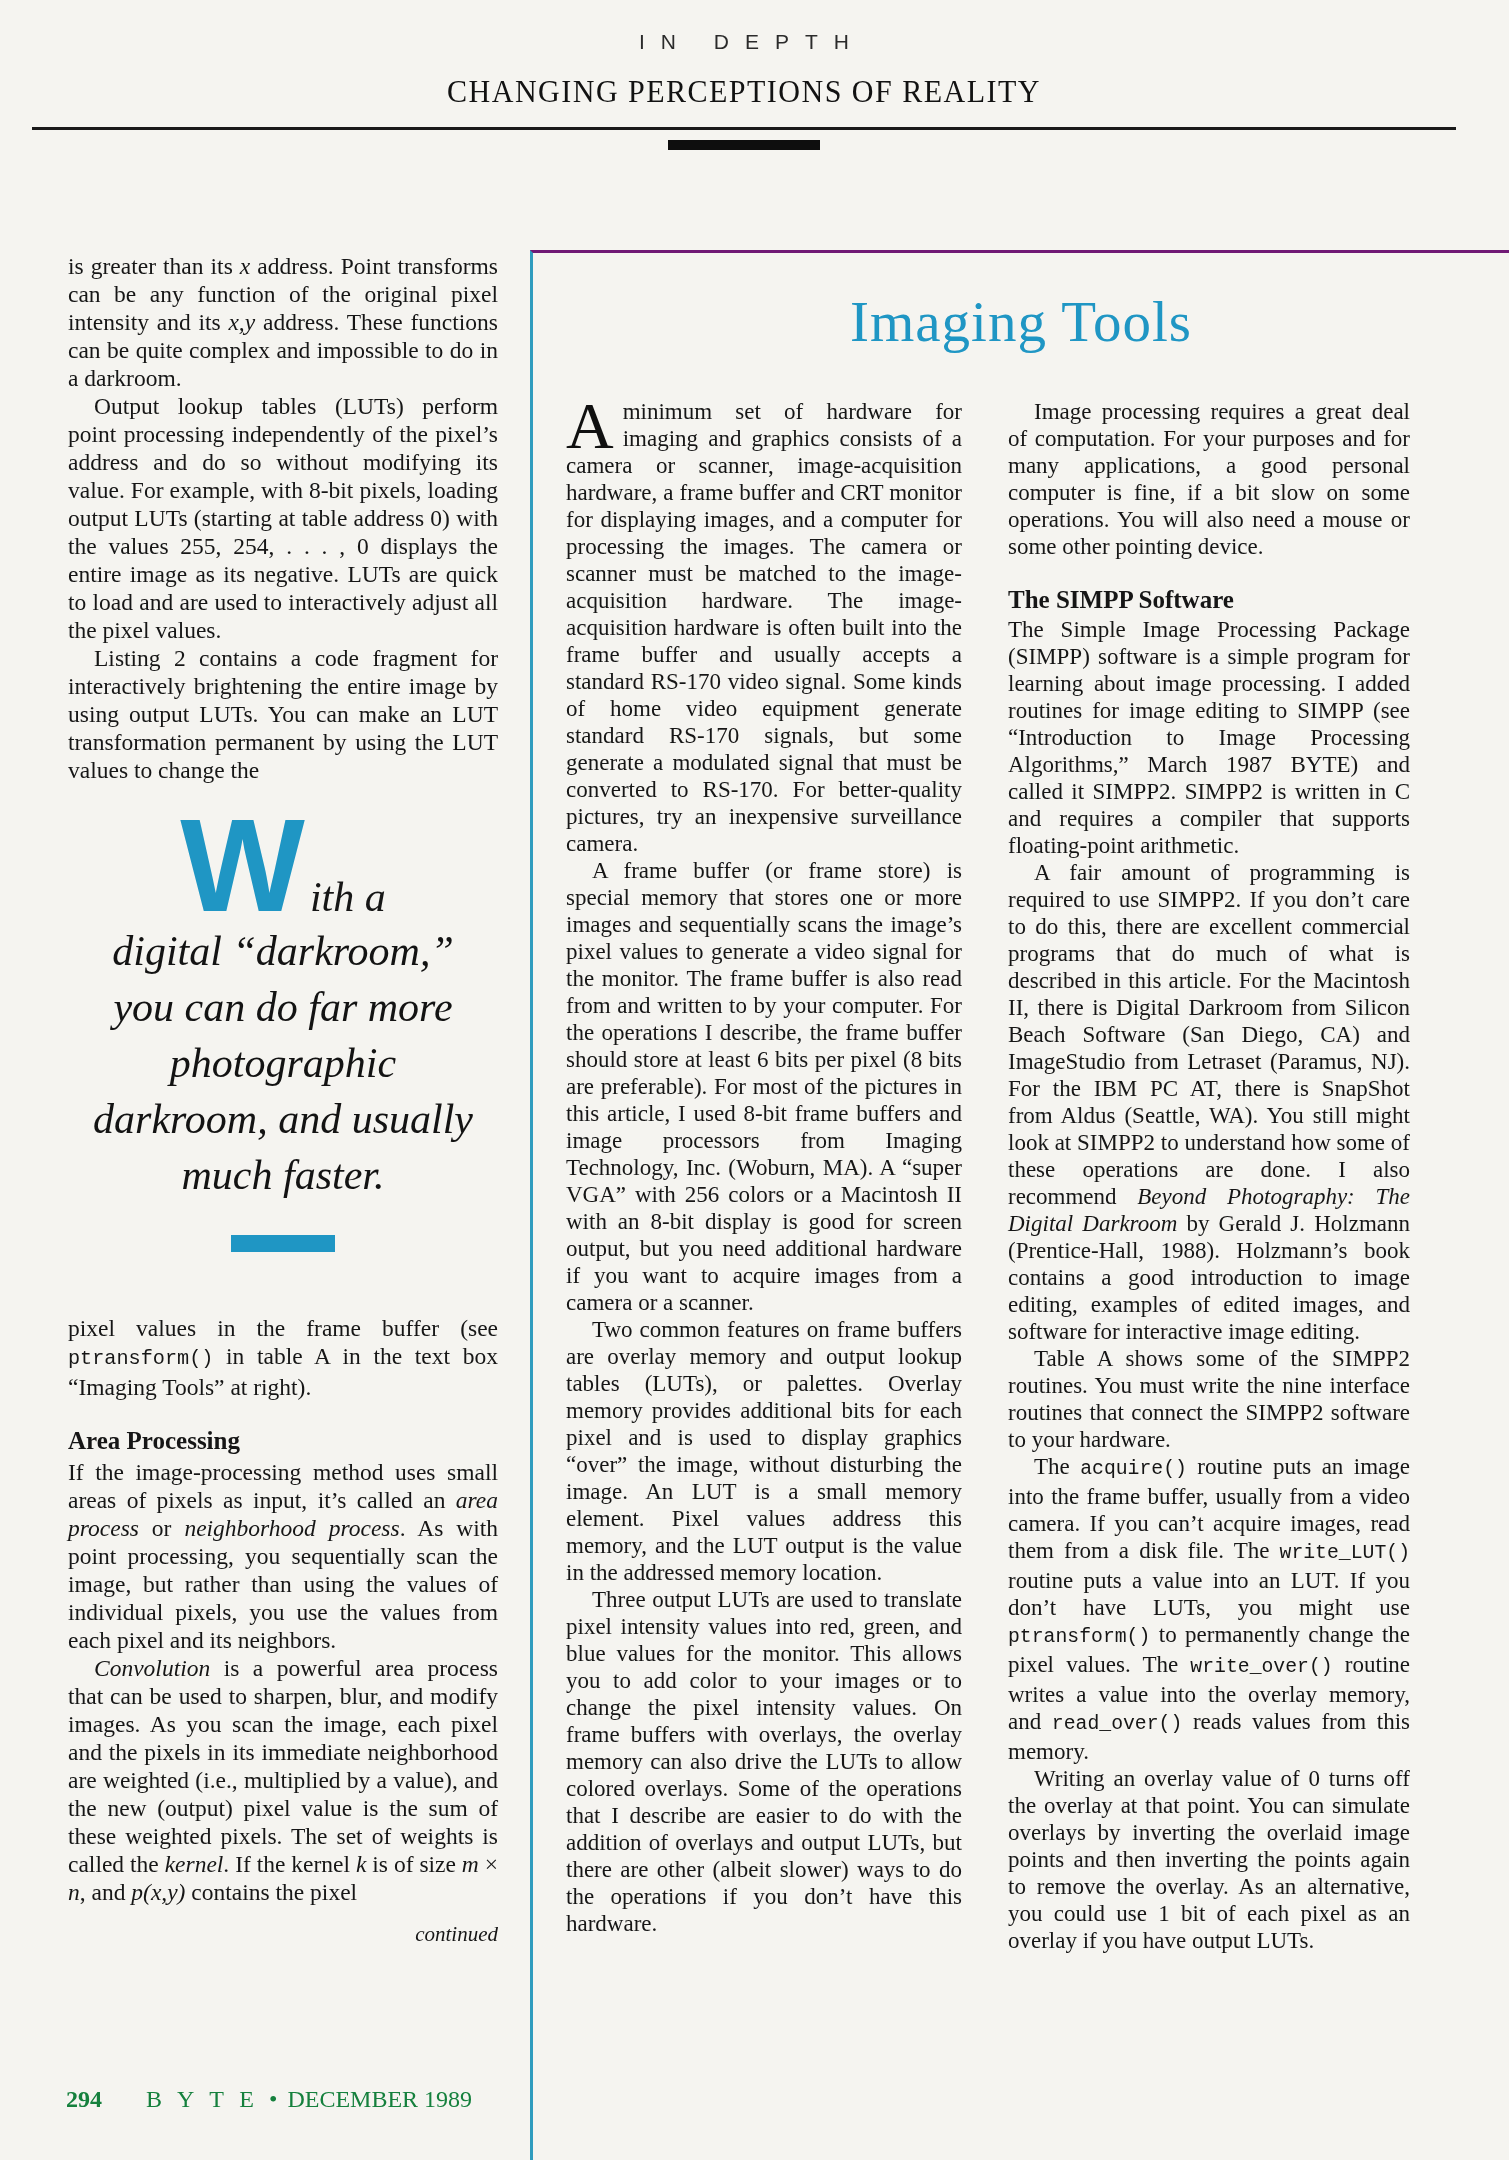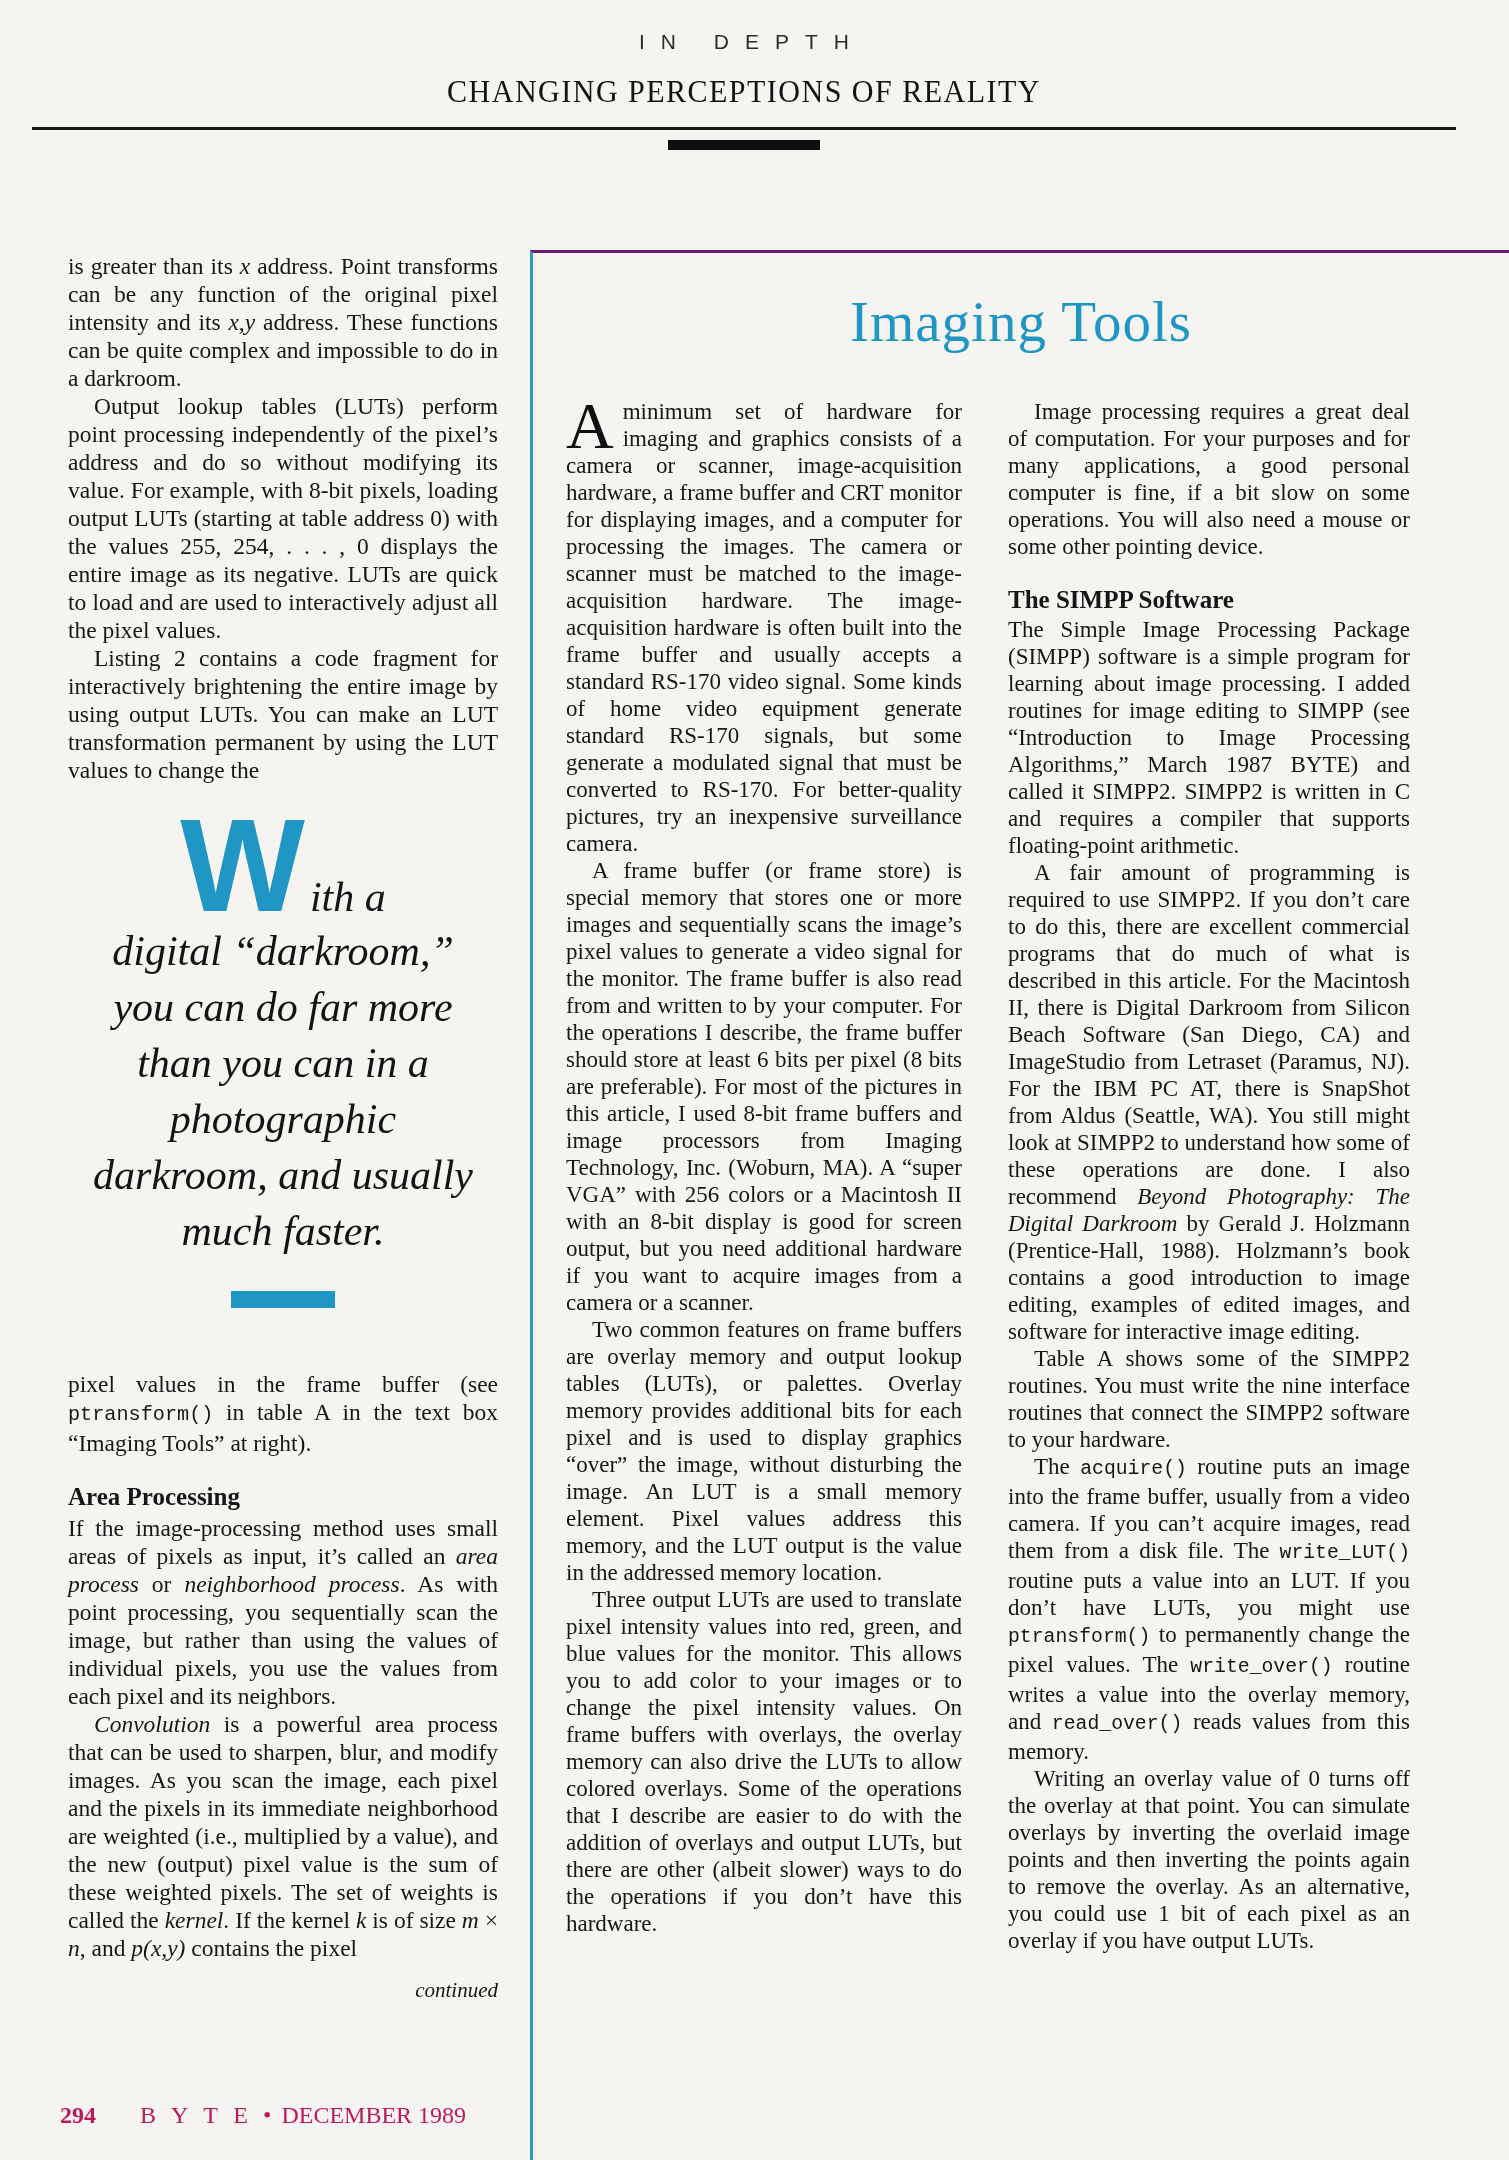--- a/index.html
+++ b/index.html
@@ -60,21 +60,21 @@
   }
   .box-columns { display:flex; gap:46px; padding:44px 0 0 33px; }
   .box-col { font-size:23px; line-height:27px; }
   .box-col-1 { width:396px; }
   .box-col-2 { width:402px; }
   .dropcap {
     float:left; font-size:66px; line-height:52px; padding:2px 9px 0 0; color:#101010;
   }
 
   
-  .page-footer { position:absolute; left:60px; top:2086px; font-size:24px; color:#be185d;margin-top:16px; }
+  .page-footer { position:absolute; left:66px; top:2086px; font-size:24px; color:#15803d; }
   .folio { font-weight:bold; margin-right:44px; }
   .mag { letter-spacing:5px; }
   .bullet { margin:0 10px; }
 </style>
 </head>
 <body>
 
 <div class="page">
 
   <header class="page-header">
@@ -89,21 +89,20 @@
         <p><span>is greater than its </span><em>x</em><span> address. Point transforms can be any function of the original pixel intensity and its </span><em>x,y</em><span> address. These functions can be quite complex and impossible to do in a darkroom.</span></p>
         <p class="indent"><span>Output lookup tables (LUTs) perform point processing independently of the pixel’s address and do so without modifying its value. For example, with 8-bit pixels, loading output LUTs (starting at table address 0) with the values 255, 254, . . . , 0 displays the entire image as its negative. LUTs are quick to load and are used to interactively adjust all the pixel values.</span></p>
         <p class="indent"><span>Listing 2 contains a code fragment for interactively brightening the entire image by using output LUTs. You can make an LUT transformation permanent by using the LUT values to change the</span></p>
       </div>
 
     <div class="pullquote">
       <div class="pq-first"><span class="pq-initial">W</span><span class="pq-rest">ith a</span></div>
       <div>
           <div class="pq-line">digital “darkroom,”</div>
           <div class="pq-line">you can do far more</div>
-          <div class="pq-line">than you can in a</div>
           <div class="pq-line">photographic</div>
           <div class="pq-line">darkroom, and usually</div>
           <div class="pq-line">much faster.</div>
         </div>
       <div class="pq-bar"></div>
     </div>
 
     <div>
         <p><span>pixel values in the frame buffer (see </span><code class="mono">ptransform()</code><span> in table A in the text box “Imaging Tools” at right).</span></p>
       </div>

